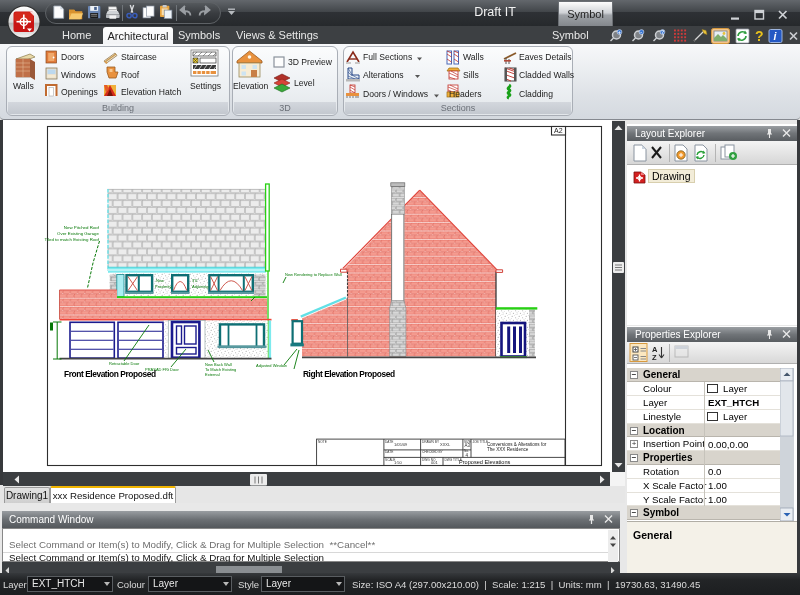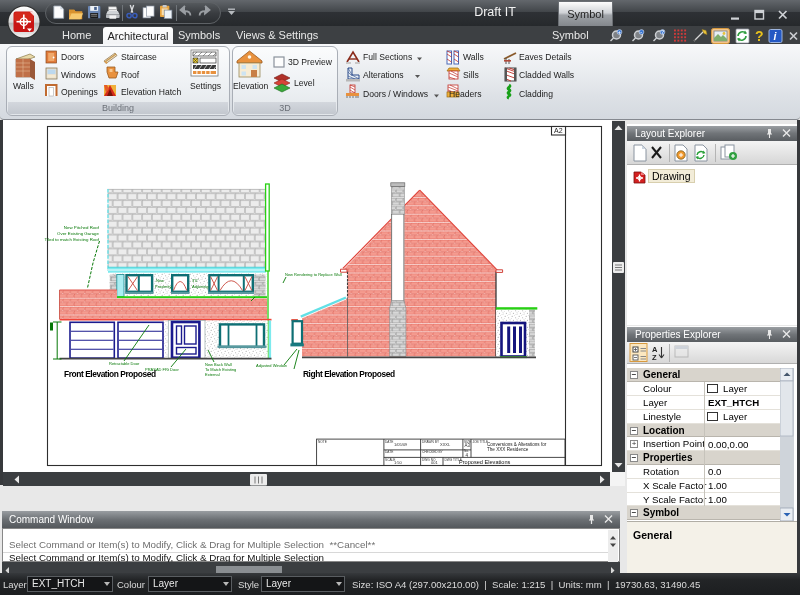--- a/index.html
+++ b/index.html
@@ -170,20 +170,23 @@
  <rect x="161" y="1.5" width="13" height="13" rx="1.5" fill="#2458c4" stroke="#9db4dd" stroke-width="1"></rect>
       <text x="165.5" y="11.8" font-size="10.5" font-style="italic" font-weight="bold" fill="#fff">i</text>
  <path d="M182 4.5l7 7M189 4.5l-7 7" stroke="#caccd0" stroke-width="1.7"></path>
 </svg>
 <div class="ab" id="ribbon">
  <div class="grp" style="left:6px;width:224px">
         <div class="glbl">Building</div>
       </div>
  <div class="grp" style="left:232px;width:106px">
         <div class="glbl">3D</div>
+      </div>
+ <div class="grp" style="left:343px;width:230px">
+        <div class="glbl">Sections</div>
       </div>
 </div>
 <svg class="ab" style="left:0;top:44px" width="800" height="76" viewBox="0 0 800 76">
 
  <g transform="translate(14,9)">
   <path d="M2 6l14-5 5 3-14 5z" fill="#e8d9a8" stroke="#8a7a4a" stroke-width=".7"></path>
   <path d="M2 6l14 0v18H2z" fill="#c87f55" stroke="#8a5a3a" stroke-width=".7" transform="skewY(0)"></path>
   <path d="M2 6h14v18H2z" fill="#c07048"></path>
   <path d="M16 6l5 3v18l-5-3z" fill="#9a5838"></path>
   <g stroke="#e2b896" stroke-width=".6">
@@ -604,20 +607,24 @@
   <rect x="247" y="1" width="17" height="11.5" rx="1" fill="#ececec"></rect>
   <g stroke="#7a7a7a" stroke-width="1">
           <line x1="252" y1="3.5" x2="252" y2="10.5"></line>
           <line x1="255.5" y1="3.5" x2="255.5" y2="10.5"></line>
           <line x1="259" y1="3.5" x2="259" y2="10.5"></line>
         </g>
   <path d="M597 2.5L601.5 6.5 597 10.5z" fill="#e8e8e8"></path>
  </svg>
 </div>
 <div class="ab" id="corner"></div>
+<div class="ab" id="tabbar">
+ <div class="ab" style="left:4px;top:1px;width:46px;height:16px;background:linear-gradient(#e2e2e2,#cfcfcf);border:1px solid #9a9a9a;border-bottom:none;border-radius:2px 2px 0 0;font-size:10px;color:#111;text-align:center;line-height:16px">Drawing1</div>
+ <div class="ab" style="left:50px;top:0;width:126px;height:17px;background:#fff;border:1px solid #9a9a9a;border-top:2px solid #f0b400;border-bottom:none;border-radius:2px 2px 0 0;font-size:9.7px;color:#111;text-align:center;line-height:15px;white-space:nowrap">xxx Residence Proposed.dft</div>
+</div>
 <div class="ab" id="cmdwin">
  <div class="ab" style="left:0;top:19px;width:618px;height:34px;background:#fff;border:1px solid #888">
   <div style="position:absolute;left:6px;top:10px;font-size:9.8px;color:#6e6e6e;white-space:nowrap">Select Command or Item(s) to Modify, Click &amp; Drag for Multiple Selection&nbsp;&nbsp;**Cancel**</div>
   <div style="position:absolute;left:0;right:10px;top:22.5px;border-top:1px solid #d8d8d8"></div>
   <div style="position:absolute;left:6px;top:23px;font-size:9.8px;color:#111;white-space:nowrap">Select Command or Item(s) to Modify, Click &amp; Drag for Multiple Selection</div>
   <svg class="ab" style="right:1px;top:1px" width="10" height="32" viewBox="0 0 10 32">
           <rect width="10" height="32" fill="#ececec"></rect>
           <path d="M2 9.5L5 6 8 9.5z" fill="#444"></path>
           <path d="M2 13.5L5 17 8 13.5z" fill="#444"></path>
         </svg>

